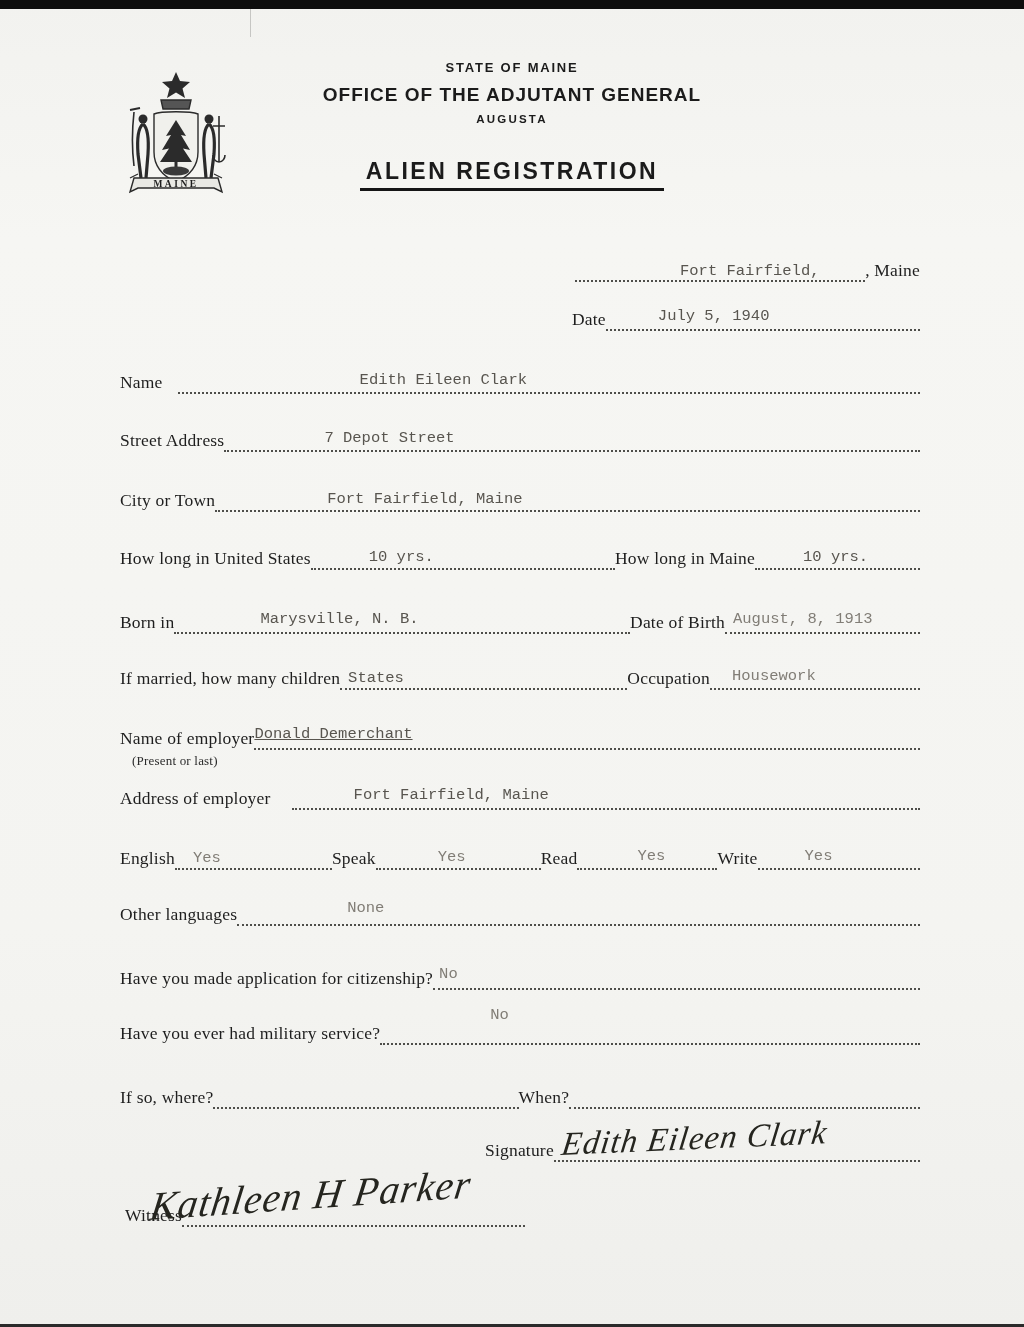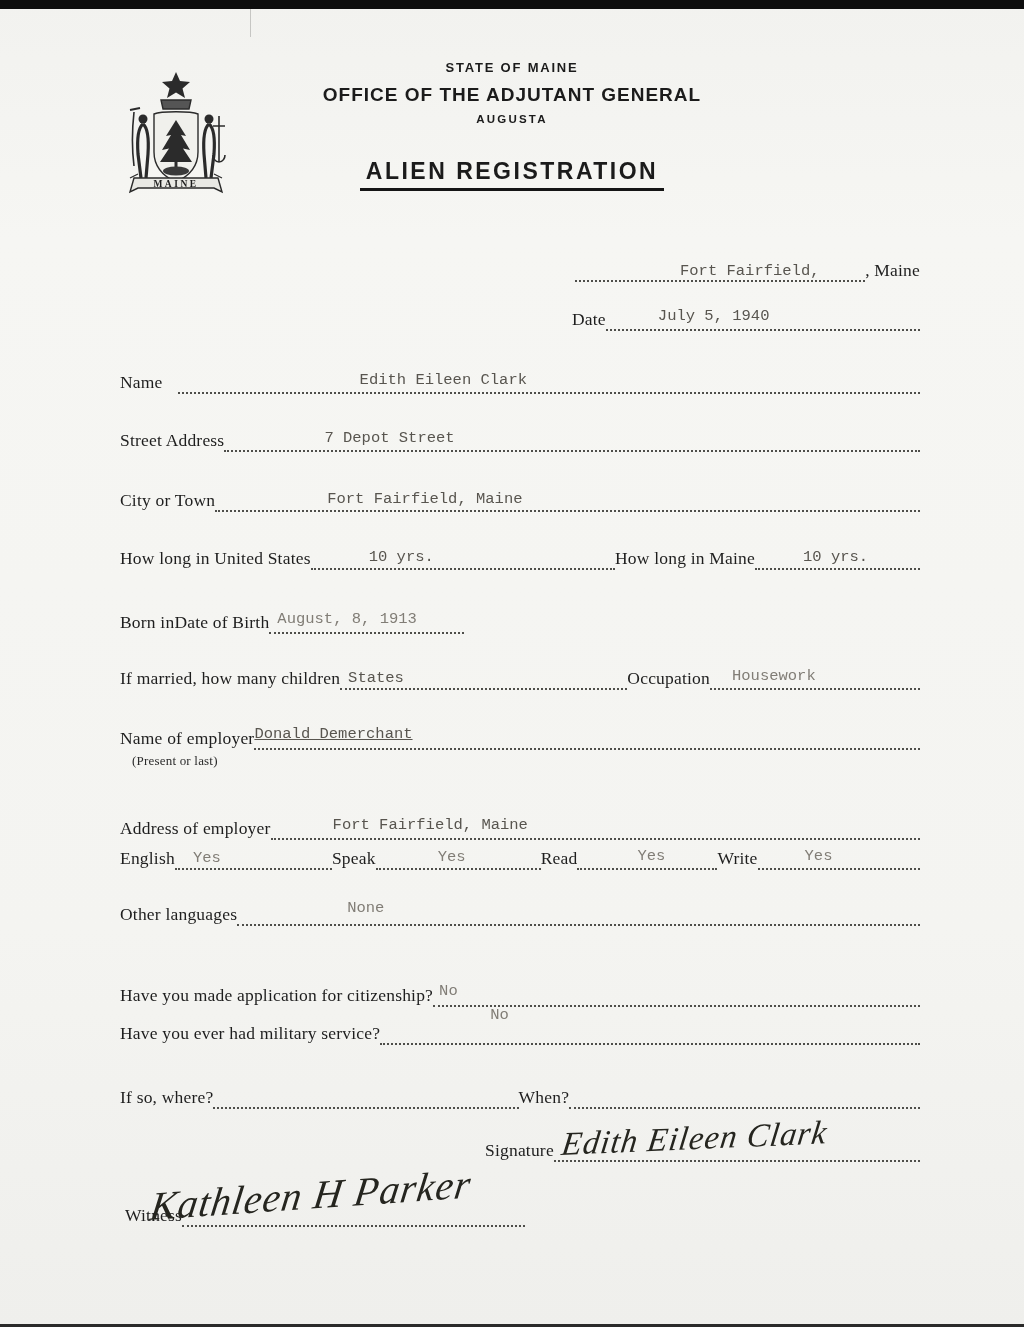--- a/index.html
+++ b/index.html
@@ -138,20 +138,23 @@
       <span class="typed" style="margin-left:58px; transform:translateY(-3px);">10 yrs.</span>
     </span>
     <span class="lbl">How long in Maine</span>
     <span class="fill fill-fixed" style="width:165px;">
       <span class="typed" style="margin-left:48px; transform:translateY(-3px);">10 yrs.</span>
     </span>
   </div>
 
   <div class="row" style="top:606px; left:120px; right:104px;">
     <span class="lbl">Born in</span>
+    <span class="fill">
+      <span class="typed" style="margin-left:86px; transform:translateY(-5px);">Marysville, N. B.</span>
+    </span>
     <span class="lbl">Date of Birth</span>
     <span class="fill fill-fixed" style="width:195px;">
       <span class="typed t-light" style="margin-left:8px; transform:translateY(-5px);">August, 8, 1913</span>
     </span>
   </div>
 
   <div class="row" style="top:662px; left:120px; right:104px;">
     <span class="lbl">If married, how many children</span>
     <span class="fill">
       <span class="typed" style="margin-left:8px; transform:translateY(-2px);">States</span>
@@ -163,21 +166,21 @@
   </div>
 
   <div class="row" style="top:722px; left:120px; right:104px;">
     <span class="lbl">Name of employer</span>
     <span class="fill">
       <span class="typed" style="transform:translateY(-6px);text-decoration:underline;">Donald Demerchant</span>
     </span>
   </div>
   <div class="sublabel" style="top:753px; left:132px;">(Present or last)</div>
 
-  <div class="row" style="top:812px; left:120px; right:104px;">
+  <div class="row" style="top:782px; left:120px; right:104px;gap:21px;">
     <span class="lbl">Address of employer</span>
     <span class="fill">
       <span class="typed" style="margin-left:62px; transform:translateY(-5px);">Fort Fairfield, Maine</span>
     </span>
   </div>
 
   <div class="row" style="top:842px; left:120px; right:104px;">
     <span class="lbl">English</span>
     <span class="fill" style="flex:0 0 157px;">
       <span class="typed t-light" style="margin-left:18px; transform:translateY(-2px);">Yes</span>
@@ -196,21 +199,21 @@
     </span>
   </div>
 
   <div class="row" style="top:898px; left:120px; right:104px;">
     <span class="lbl">Other languages</span>
     <span class="fill">
       <span class="typed t-light" style="margin-left:110px; transform:translateY(-8px);">None</span>
     </span>
   </div>
 
-  <div class="row" style="top:962px; left:120px; right:104px;margin-top:17px;">
+  <div class="row" style="top:962px; left:120px; right:104px;">
     <span class="lbl">Have you made application for citizenship?</span>
     <span class="fill">
       <span class="typed t-light" style="margin-left:6px; transform:translateY(-6px);">No</span>
     </span>
   </div>
 
   <div class="row" style="top:1017px; left:120px; right:104px;">
     <span class="lbl">Have you ever had military service?</span>
     <span class="fill">
       <span class="typed t-light t-raised" style="margin-left:110px;">No</span>

